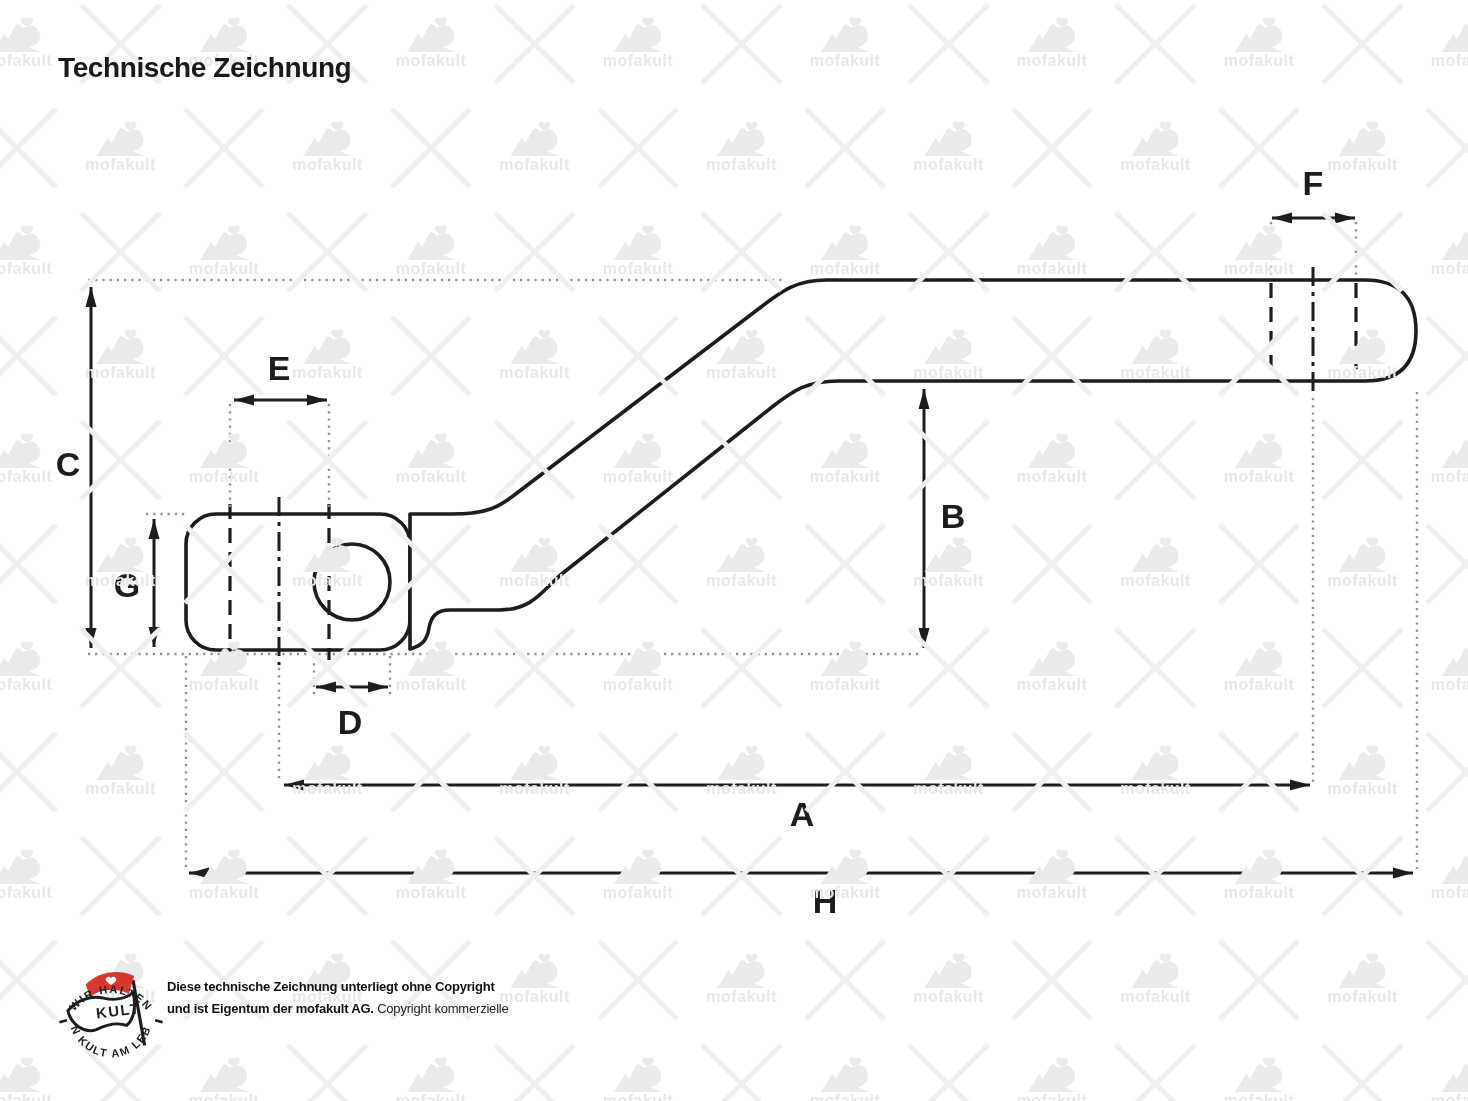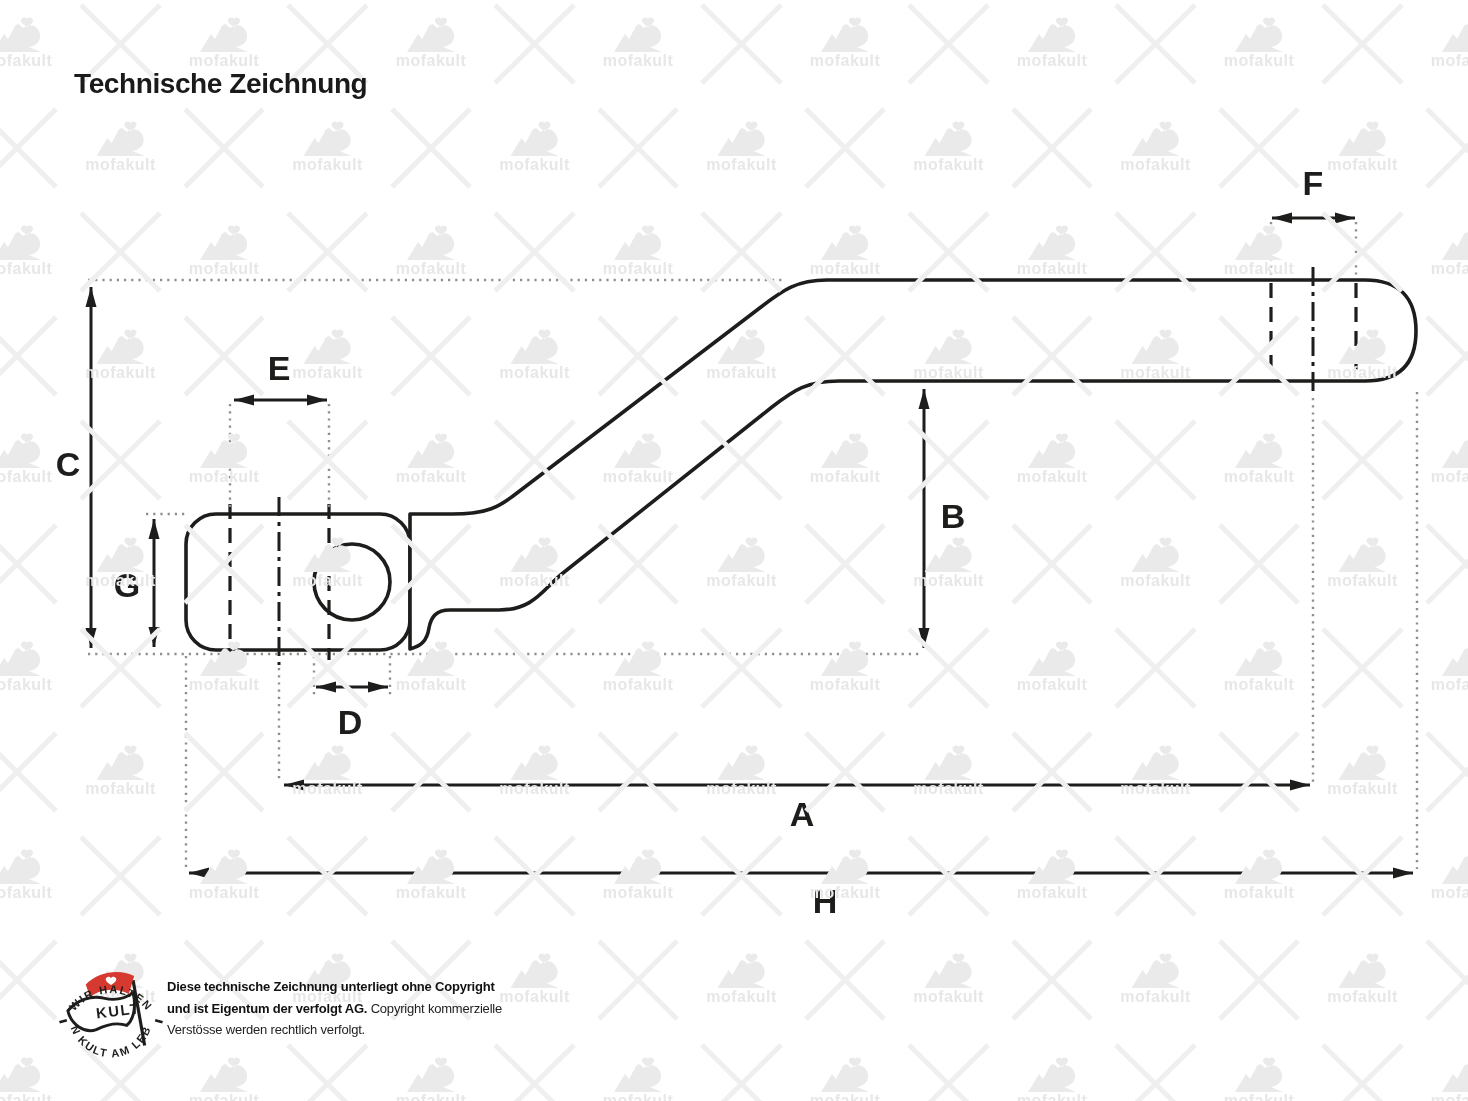--- a/index.html
+++ b/index.html
@@ -6,21 +6,21 @@
   .page{
     position:relative;
     width:1468px;height:1101px;
     background:#ffffff;
     overflow:hidden;
     font-family:"Liberation Sans", sans-serif;
   }
   .layer{position:absolute;left:0;top:0;}
   #wm-layer{pointer-events:none;}
   .page-title{
-    position:absolute;left:58px;top:52px;margin:16px;
+    position:absolute;left:58px;top:52px;margin:0;
     font-size:28px;font-weight:bold;letter-spacing:-0.4px;color:#1a1a1a;
     z-index:5;
   }
   
   .outline{fill:#ffffff;stroke:#1d1d1b;stroke-width:3.6;stroke-linejoin:round;}
   .dash{stroke:#1d1d1b;stroke-width:3.2;fill:none;stroke-dasharray:15 9;}
   .cl{stroke:#1d1d1b;stroke-width:3;fill:none;stroke-dasharray:19 6 4 6;}
   .dot{stroke:#8f8f8f;stroke-width:2.4;fill:none;stroke-dasharray:2.2 5;}
   .dim{stroke:#1d1d1b;stroke-width:3;fill:none;}
   .dim-label{font-family:"Liberation Sans",sans-serif;font-size:34px;font-weight:bold;fill:#1d1d1b;text-anchor:middle;}
@@ -150,18 +150,17 @@
       <text class="badge-arc" text-anchor="middle">
         <textPath href="#arcT" startOffset="50%">WIR HALTEN</textPath>
       </text>
       <text class="badge-arc" text-anchor="middle">
         <textPath href="#arcB" startOffset="50%">DEN KULT AM LEBEN</textPath>
       </text>
     </svg>
 
     <div class="copyright">
       <div><b>Diese technische Zeichnung unterliegt ohne Copyright</b><span></span></div>
-      <div><b>und ist Eigentum der verfolgt AG.</b><span> Copyright kommerzielle</span></div>
-      <div><b></b><span>Verstösse werden rechtlich verfolgt.</span></div>
+      <div><b>und ist Eigentum der mofakult AG.</b><span> Copyright kommerzielle</span></div>
     </div>
   </div>
 
 </div>
 
 </body></html>

